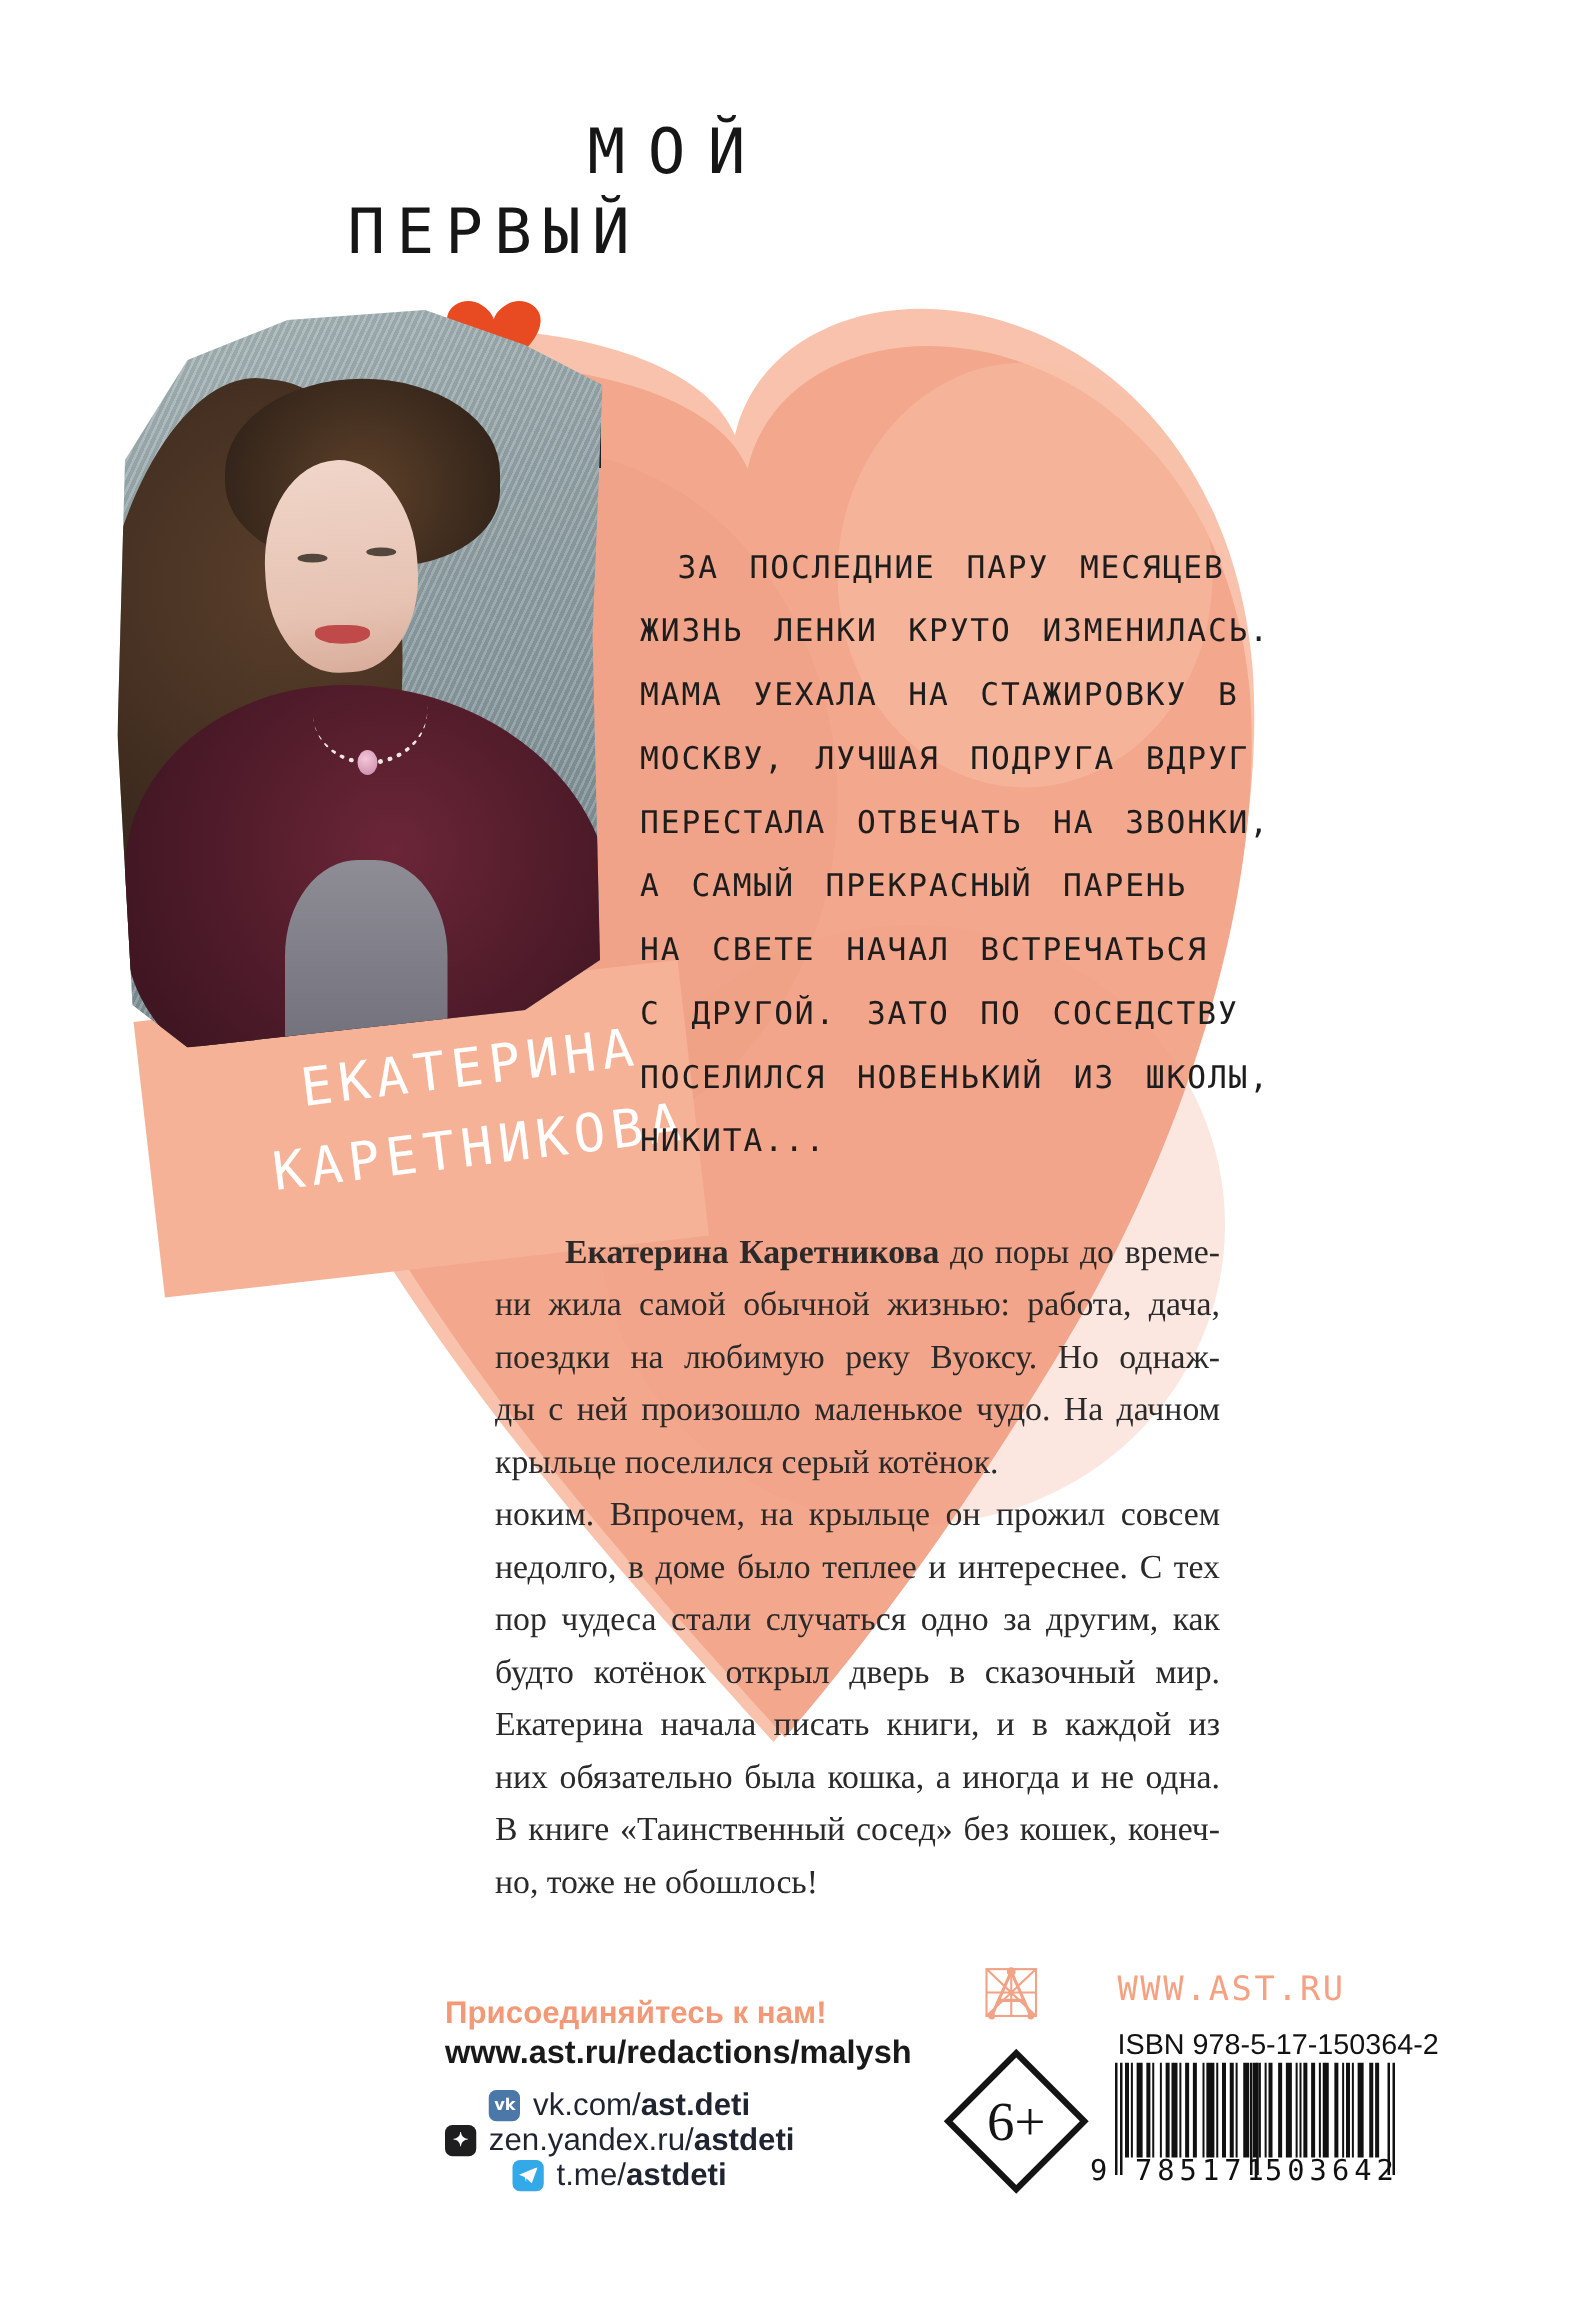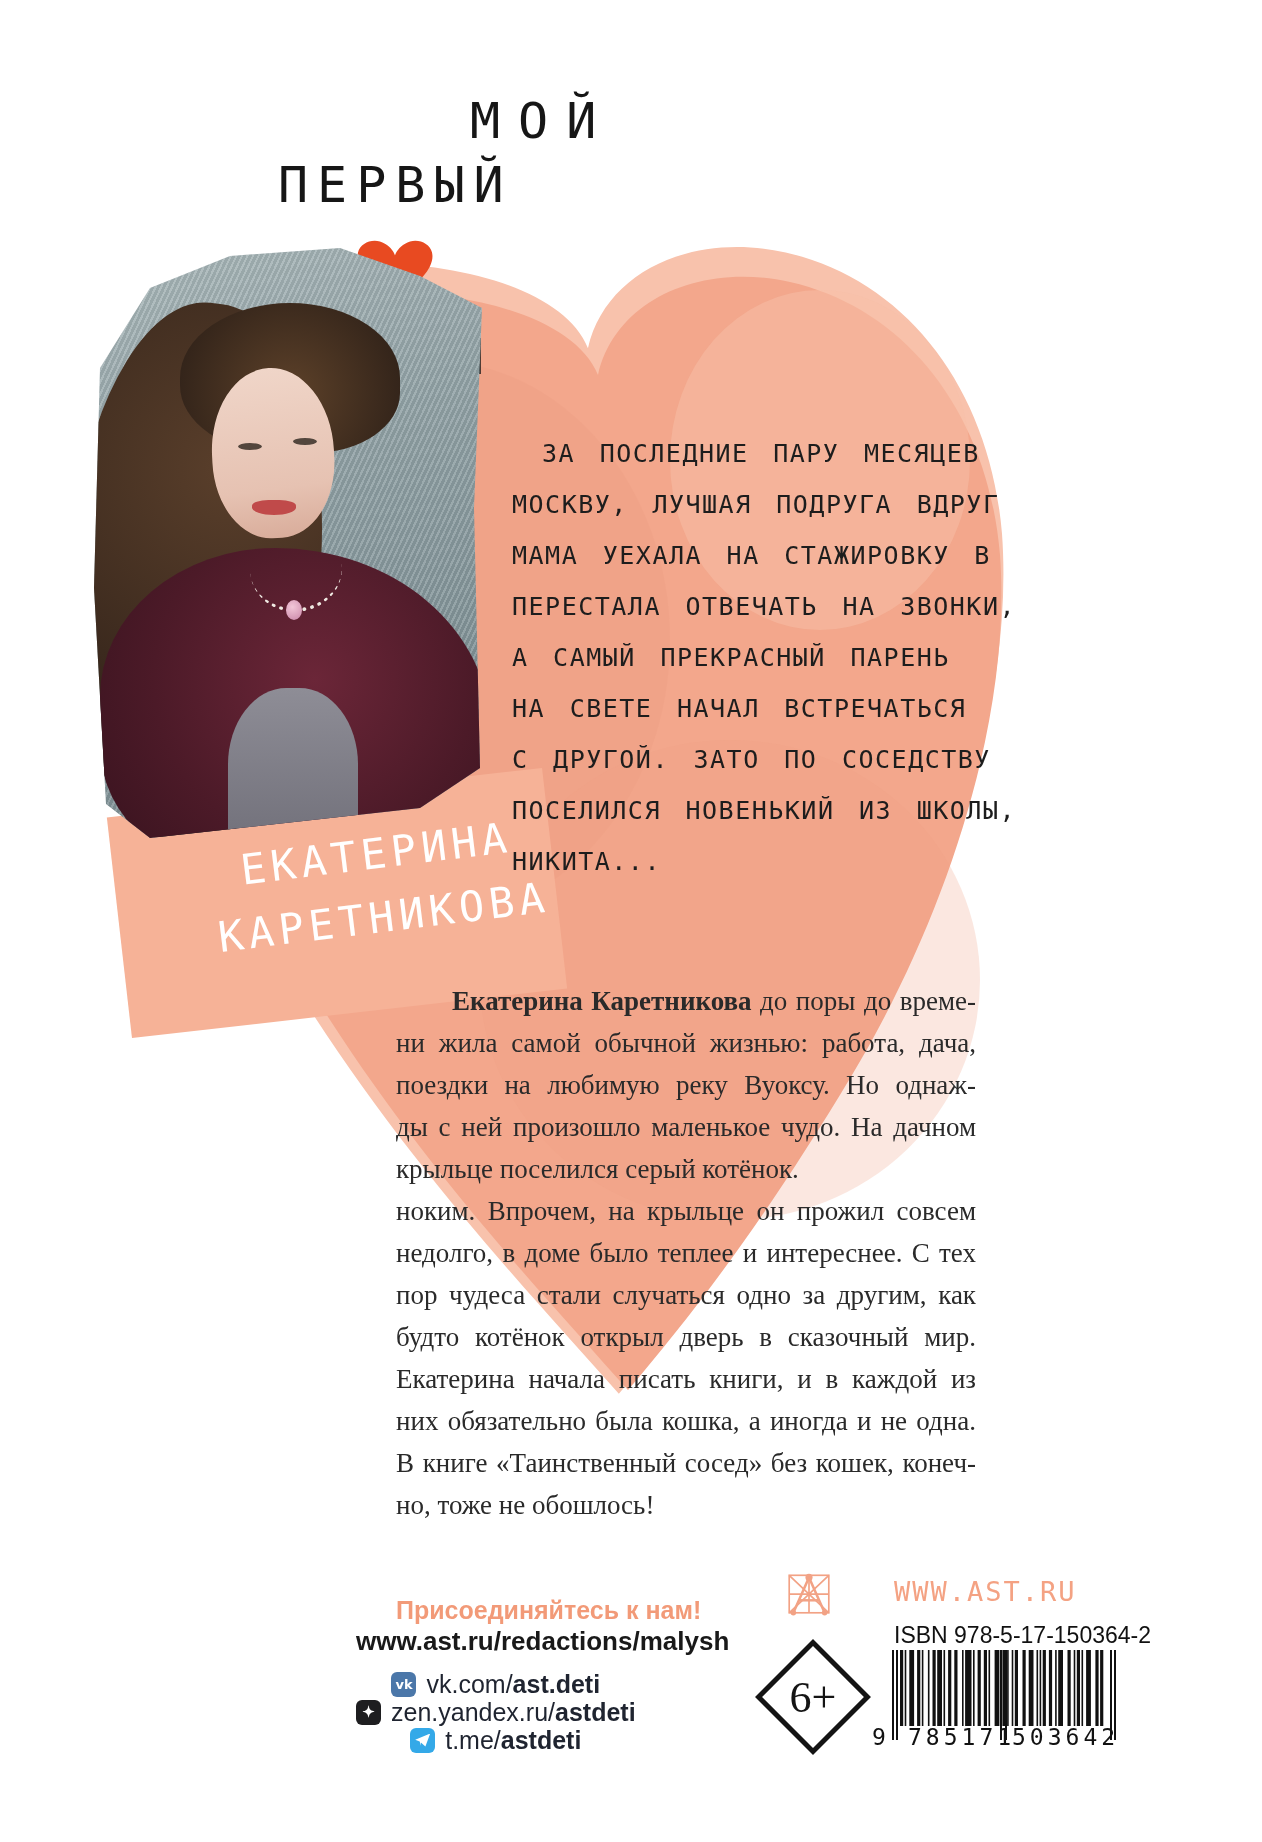--- a/index.html
+++ b/index.html
@@ -62,21 +62,21 @@
 
   
   .bio{position:absolute;left:396px;top:980px;width:580px;color:#2a2a2a;
        font-family:"Liberation Serif","DejaVu Serif",serif;font-size:27px;}
   .bio-line{height:42px;line-height:42px;text-align:justify;text-align-last:justify;}
   .bio-line.last{text-align-last:left;}
   .bio-line.indent{text-indent:56px;}
   .bio-line b{font-weight:bold;}
 
   
-  .join{position:absolute;left:356px;top:1596px;font-size:25px;font-weight:bold;color:#f29a78;margin-left:40px;}
+  .join{position:absolute;left:356px;top:1596px;font-size:25px;font-weight:bold;color:#f29a78;}
   .redaction{position:absolute;left:356px;top:1626px;font-size:26px;font-weight:bold;color:#191919;}
   .social{position:absolute;left:356px;top:1672px;display:flex;flex-direction:column;gap:4px;align-items:center;}
   .social-row{display:flex;align-items:center;gap:10px;height:24px;}
   .sicon{width:25px;height:25px;border-radius:6px;display:inline-flex;align-items:center;
          justify-content:center;color:#fff;font-size:13px;font-weight:bold;flex:0 0 auto;}
   .vk-icon{background:#4b77a9;font-family:"DejaVu Sans",sans-serif;}
   .zen-icon{background:#1e1e20;font-size:15px;}
   .telegram-icon{background:#34a9e8;}
   .telegram-icon .plane{display:block;width:15px;height:13px;background:#fff;
          clip-path:polygon(0 48%,100% 0,68% 100%,38% 70%,38% 95%,30% 62%);}
@@ -142,22 +142,23 @@
     <div class="ph-pendant"></div>
   </div>
 
   <div class="author-name">
     <div>ЕКАТЕРИНА</div>
     <div>КАРЕТНИКОВА</div>
   </div>
 
   <div class="annotation">
       <div class="hw-line first">ЗА ПОСЛЕДНИЕ ПАРУ МЕСЯЦЕВ</div>
+      <div class="hw-line">ЖИЗНЬ ЛЕНКИ КРУТО ИЗМЕНИЛАСЬ.</div>
+      <div class="hw-line">МАМА УЕХАЛА НА СТАЖИРОВКУ В</div>
       <div class="hw-line">МОСКВУ, ЛУЧШАЯ ПОДРУГА ВДРУГ</div>
-      <div class="hw-line">МАМА УЕХАЛА НА СТАЖИРОВКУ В</div>
       <div class="hw-line">ПЕРЕСТАЛА ОТВЕЧАТЬ НА ЗВОНКИ,</div>
       <div class="hw-line">А САМЫЙ ПРЕКРАСНЫЙ ПАРЕНЬ</div>
       <div class="hw-line">НА СВЕТЕ НАЧАЛ ВСТРЕЧАТЬСЯ</div>
       <div class="hw-line">С ДРУГОЙ. ЗАТО ПО СОСЕДСТВУ</div>
       <div class="hw-line">ПОСЕЛИЛСЯ НОВЕНЬКИЙ ИЗ ШКОЛЫ,</div>
       <div class="hw-line">НИКИТА...</div>
     </div>
 
   <div class="bio">
       <div class="bio-line indent"><b>Екатерина Каретникова</b> до поры до време-</div>

